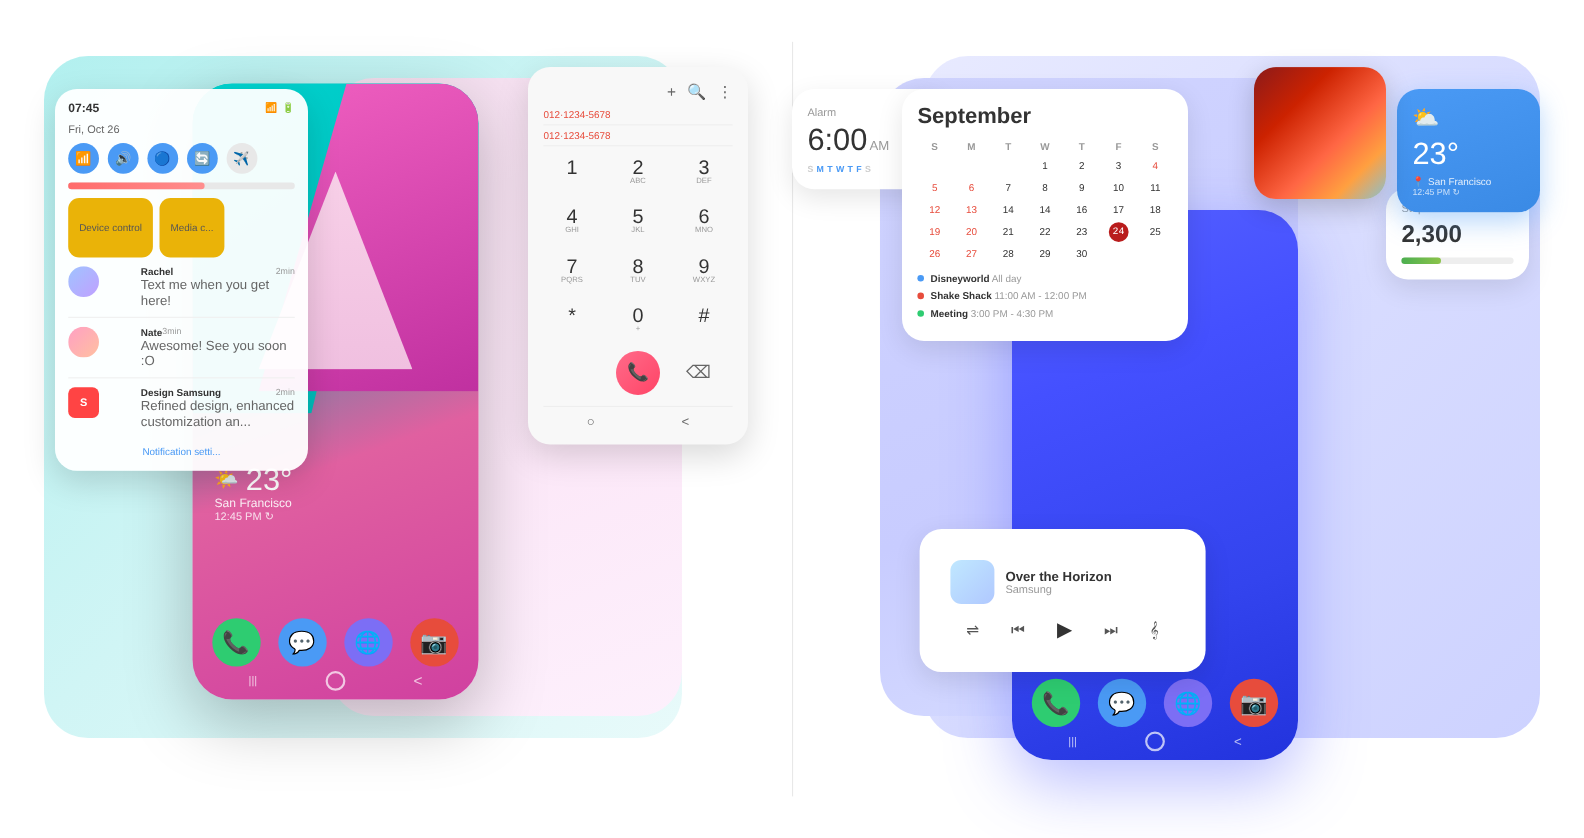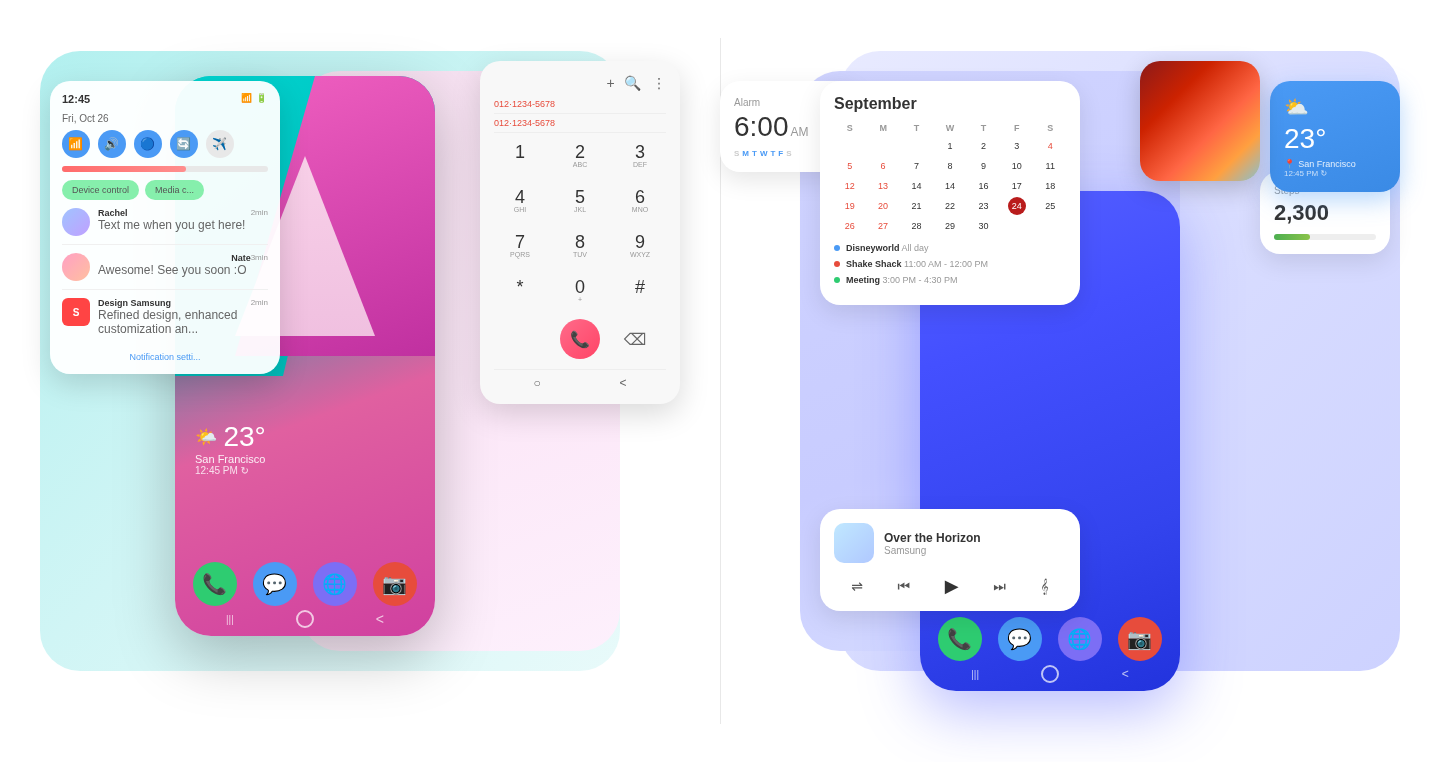--- a/index.html
+++ b/index.html
@@ -172,22 +172,22 @@
       position: relative;
     }
     .brightness-fill {
       width: 60%;
       height: 100%;
       background: linear-gradient(90deg, #ff6b6b, #ff8e8e);
       border-radius: 3px;
     }
     .device-media-btns { display: flex; gap: 6px; margin-bottom: 8px; }
     .dm-btn {
-      padding: 5px 10px;
-      background: #86efac;
+      padding: 22px 10px;
+      background: #eab308;
       border-radius: 10px;
       font-size: 9px;
       color: #555;
     }
     .notif-item {
       display: flex;
       align-items: flex-start;
       gap: 8px;
       margin-bottom: 8px;
       padding-bottom: 8px;
@@ -207,21 +207,21 @@
       width: 100%; height: 100%;
       background: linear-gradient(135deg, #ffa0c4, #ffc0a0);
     }
     .notif-avatar-img3 {
       width: 28px; height: 28px;
       border-radius: 6px;
       background: #ff4444;
       display: flex; align-items: center; justify-content: center;
       color: white; font-size: 10px; font-weight: bold;
     }
-    .notif-content { flex: 1; }
+    .notif-content { flex: 1; margin-left: 30px; }
     .notif-name { font-size: 9px; font-weight: 600; color: #333; }
     .notif-msg { font-size: 12px; color: #666; }
     .notif-time-small { font-size: 8px; color: #999; }
     .notif-settings { font-size: 9px; color: #4a9af5; text-align: center; }
 
     
     .dialer-panel {
       position: absolute;
       width: 200px;
       background: #f8f8f8;
@@ -356,25 +356,25 @@
       width: 260px;
       background: white;
       border-radius: 20px;
       padding: 14px;
       top: 60px;
       left: 80px;
       z-index: 5;
       box-shadow: 0 8px 24px rgba(0,0,0,0.1);
     }
     .cal-header { display: flex; justify-content: space-between; align-items: center; margin-bottom: 8px; }
-    .cal-month { font-size: 16px; font-weight: 600; color: #333; }
+    .cal-month { font-size: 20px; font-weight: 600; color: #333; }
     .cal-grid { display: grid; grid-template-columns: repeat(7, 1fr); gap: 2px; margin-bottom: 8px; }
     .cal-day-header { font-size: 9px; color: #999; text-align: center; font-weight: 600; padding: 2px 0; }
     .cal-day { font-size: 9px; color: #333; text-align: center; padding: 3px 0; border-radius: 50%; width: 18px; height: 18px; display: flex; align-items: center; justify-content: center; margin: 0 auto; }
-    .cal-day.today { background: #b91c1c; color: white; border-radius: 50%; }
+    .cal-day.today { background: #b91c1c; color: white; border-radius: 50%; font-family: Liberation Mono, monospace; }
     .cal-day.red { color: #e74c3c; }
     .cal-day.empty { color: transparent; }
     .cal-events { margin-top: 4px; }
     .cal-event { display: flex; align-items: flex-start; gap: 6px; margin-bottom: 6px; font-size: 9px; }
     .cal-event-dot { width: 6px; height: 6px; border-radius: 50%; margin-top: 2px; flex-shrink: 0; }
     .cal-event-dot.blue { background: #4a9af5; }
     .cal-event-dot.red { background: #e74c3c; }
     .cal-event-dot.green { background: #2ecc71; }
     .cal-event-title { font-weight: 600; color: #333; }
     .cal-event-time { color: #999; }
@@ -397,23 +397,23 @@
     .alarm-days { display: flex; gap: 3px; margin-top: 6px; }
     .alarm-day { font-size: 8px; color: #4a9af5; font-weight: 600; }
     .alarm-day.inactive { color: #ccc; }
 
     
     .music-widget {
       position: absolute;
       width: 260px;
       background: white;
       border-radius: 20px;
-      padding: 14px;
+      padding: 28px;
       bottom: 130px;
-      left: 80px;
+      left: 96px;
       z-index: 5;
       box-shadow: 0 8px 24px rgba(0,0,0,0.1);
     }
     .music-track { display: flex; align-items: center; gap: 10px; margin-bottom: 12px; }
     .music-art {
       width: 40px; height: 40px;
       border-radius: 10px;
       background: linear-gradient(135deg, #c0e8ff, #b0c8ff);
       flex-shrink: 0;
     }
@@ -519,21 +519,21 @@
           <span style="font-size:10px;color:rgba(255,255,255,0.7)">|||</span>
         </div>
         <div class="nav-circle"></div>
         <div class="nav-back">&lt;</div>
       </div>
     </div>
   </div>
 
   <div class="notif-panel">
     <div class="notif-header">
-      <span class="notif-time">12:45</span>
+      <span class="notif-time">07:45</span>
       <span style="display:flex;gap:4px;">
         <span style="font-size:9px;">📶</span>
         <span style="font-size:9px;">🔋</span>
       </span>
     </div>
     <div class="notif-date">Fri, Oct 26</div>
 
     <div class="quick-toggles" style="margin-top:6px;">
       <div class="toggle-btn active">📶</div>
       <div class="toggle-btn active">🔊</div>
@@ -562,21 +562,21 @@
         </div>
         <div class="notif-msg">Text me when you get here!</div>
       </div>
     </div>
 
     <div class="notif-item">
       <div class="notif-avatar">
         <div class="notif-avatar-img2"></div>
       </div>
       <div class="notif-content">
-        <div style="display:flex;justify-content:flex-end;">
+        <div style="display:flex;justify-content:flex-start;">
           <span class="notif-name">Nate</span>
           <span class="notif-time-small">3min</span>
         </div>
         <div class="notif-msg">Awesome! See you soon :O</div>
       </div>
     </div>
 
     <div class="notif-item" style="border-bottom:none;">
       <div class="notif-avatar-img3">S</div>
       <div class="notif-content">

